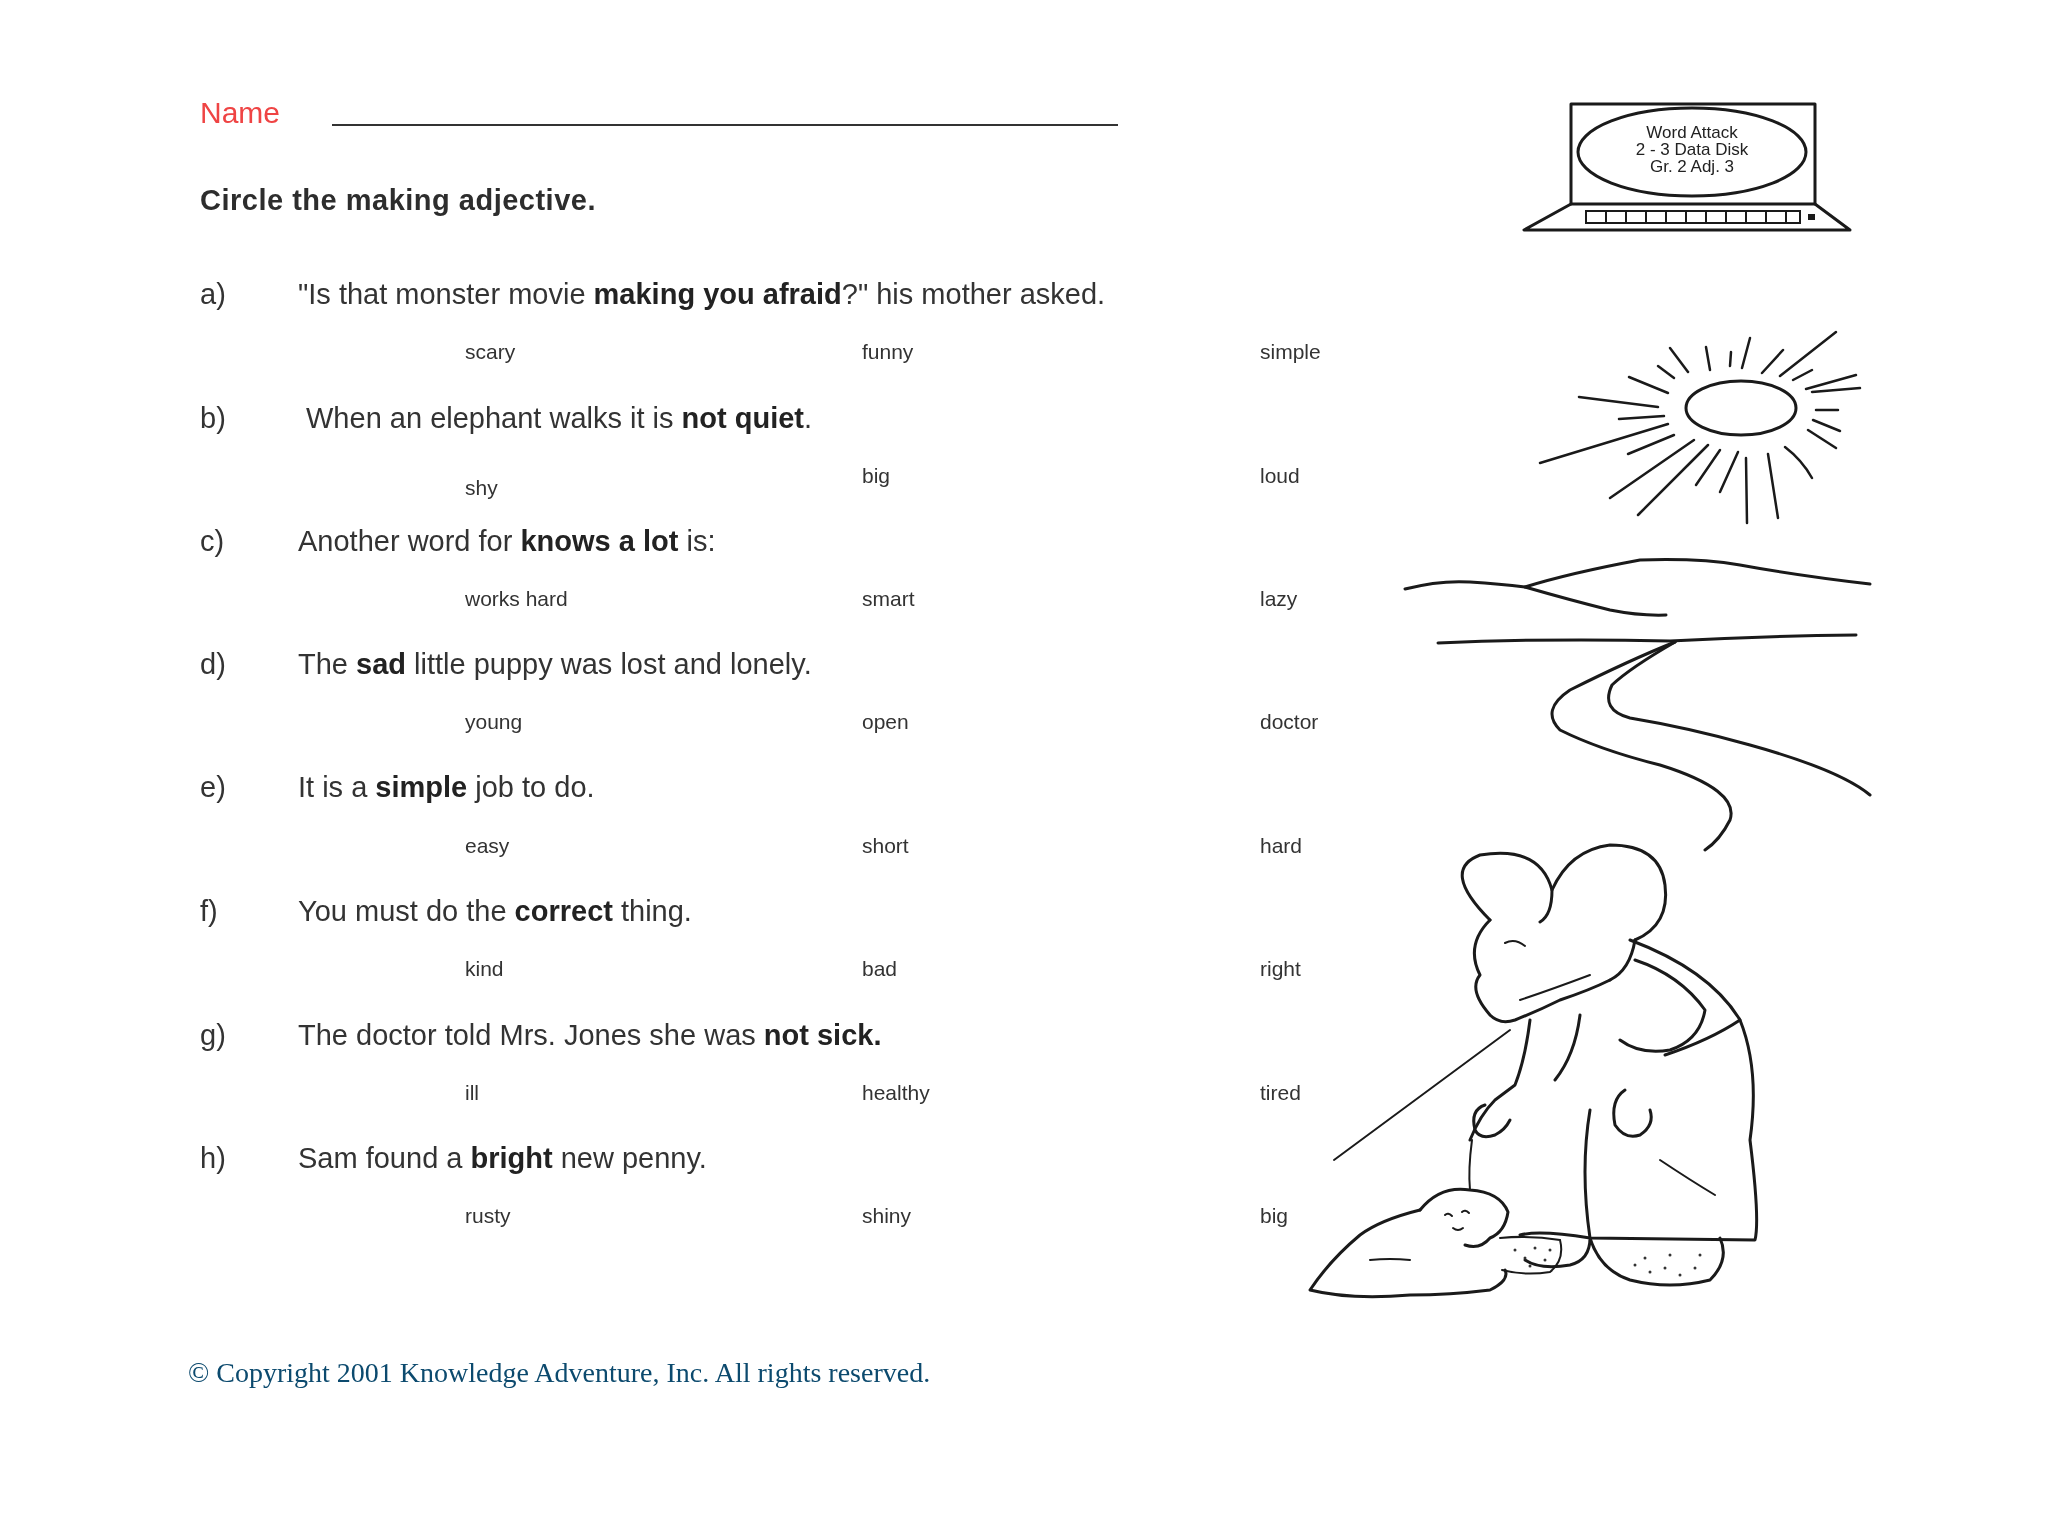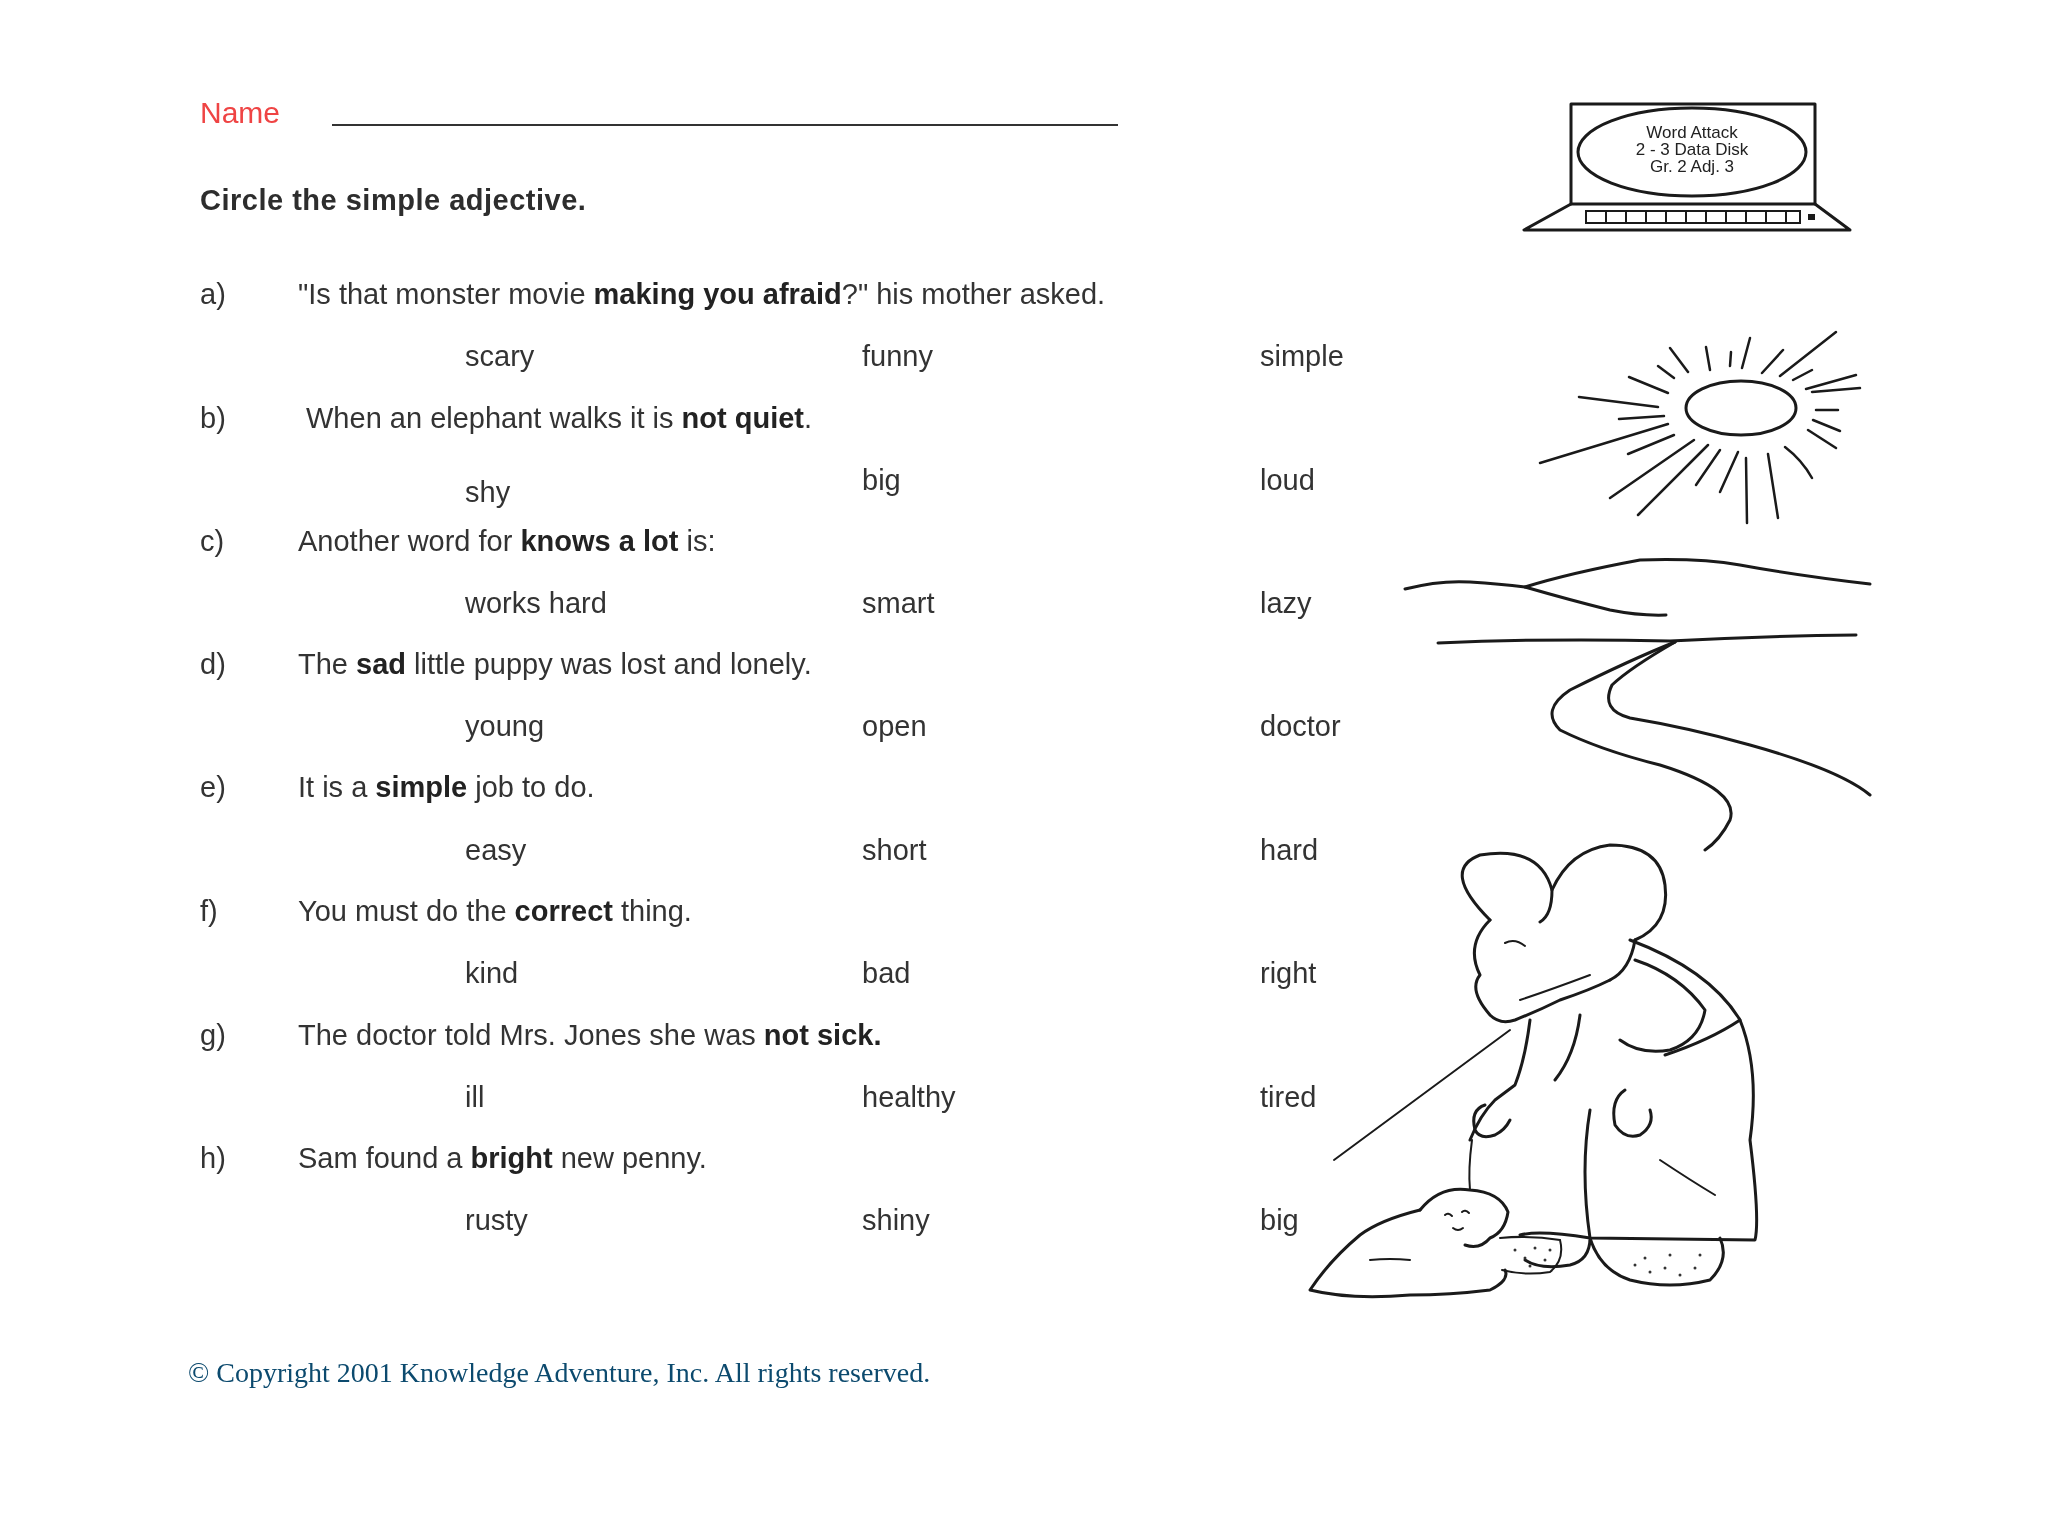--- a/index.html
+++ b/index.html
@@ -5,34 +5,34 @@
     html, body { margin: 0; padding: 0; background: #ffffff; }
     body { width: 2048px; height: 1536px; position: relative; overflow: hidden;
            font-family: "Liberation Sans", "DejaVu Sans", sans-serif; color: #2a2a2a; }
     .abs { position: absolute; }
     .name-label { left: 200px; top: 96px; font-size: 30px; color: #ef4444; }
     .name-line { left: 332px; top: 124px; width: 786px; height: 0; border-top: 2px solid #333; }
     .instructions { left: 200px; top: 184px; font-size: 29px; font-weight: bold; color: #2d2d2d; letter-spacing: 0.5px; }
     .q-letter { font-size: 29px; color: #333; }
     .q-text { font-size: 29px; color: #333; white-space: nowrap; }
     .q-text b { color: #222; }
-    .choice { font-size: 29px; color: #333; white-space: nowrap; }
+    .choice { font-size: 21px; color: #333; white-space: nowrap; }
     .copyright { left: 188px; top: 1357px; font-family: "Liberation Serif", "DejaVu Serif", serif;
                  font-size: 28px; color: #0c4a6e; white-space: nowrap; }
     svg { position: absolute; overflow: visible; }
     .stroke { fill: none; stroke: #1a1a1a; stroke-width: 3; stroke-linecap: round; stroke-linejoin: round; }
     .thin { fill: none; stroke: #1a1a1a; stroke-width: 2; stroke-linecap: round; }
     .computer-text { font-family: "Liberation Sans", sans-serif; font-size: 17px; fill: #222; }
   </style>
 </head>
 <body>
 
 <div class="abs name-label">Name</div>
 <div class="abs name-line"></div>
-<div class="abs instructions">Circle the simple adjective.</div>
+<div class="abs instructions">Circle the making adjective.</div>
 
 <svg style="left:1520px; top:100px;" width="380" height="140" viewBox="0 0 380 140">
   <rect class="stroke" x="51" y="4" width="244" height="100"></rect>
   <ellipse class="stroke" cx="172" cy="52" rx="114" ry="44"></ellipse>
   <text class="computer-text" x="172" y="38" text-anchor="middle">Word Attack</text>
   <text class="computer-text" x="172" y="55" text-anchor="middle">2 - 3 Data Disk</text>
   <text class="computer-text" x="172" y="72" text-anchor="middle">Gr. 2   Adj. 3</text>
   <path class="stroke" d="M51 104 L4 130 L330 130 L295 104"></path>
   <rect class="thin" x="66" y="111" width="214" height="12"></rect>
   <path class="thin" d="M86 111v12 M106 111v12 M126 111v12 M146 111v12 M166 111v12 M186 111v12 M206 111v12 M226 111v12 M246 111v12 M266 111v12"></path>

